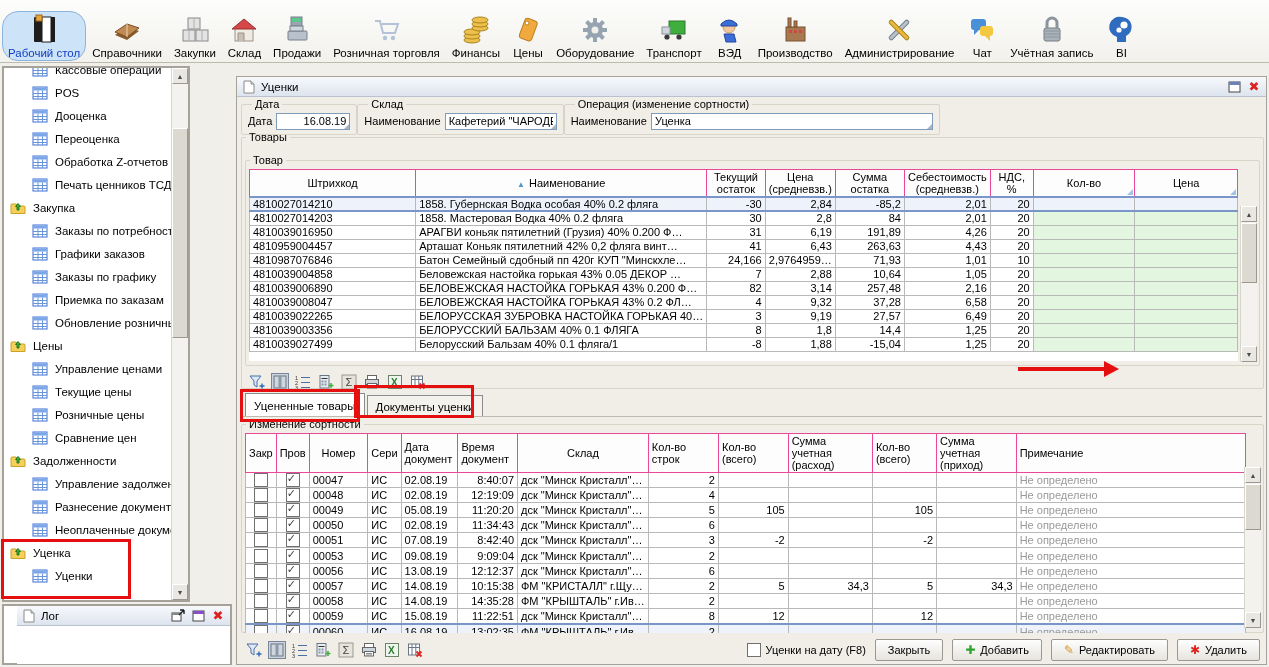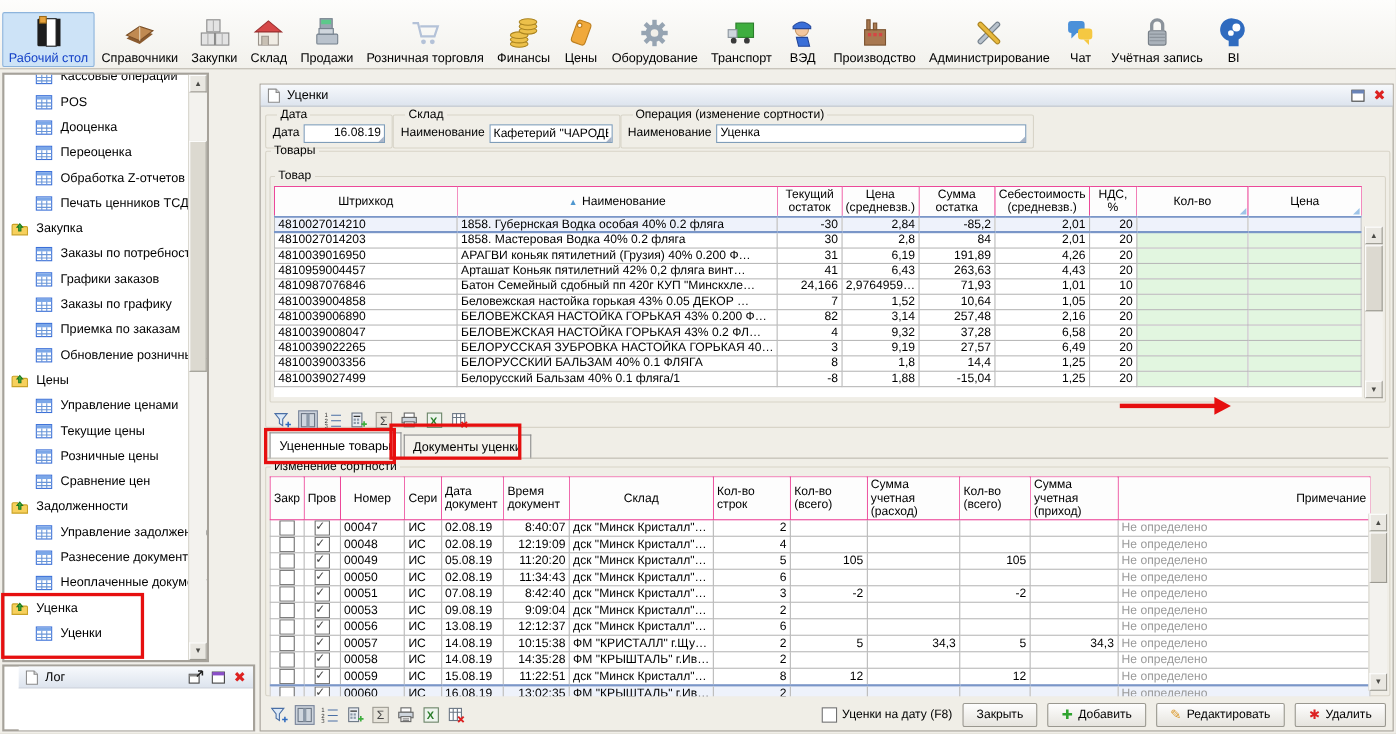--- a/index.html
+++ b/index.html
@@ -4,21 +4,21 @@
 <style>
   html,body{margin:0;padding:0;background:#d8d5cc;}
   .screen{position:relative;width:1269px;height:667px;background:#f1efe9;overflow:hidden;
           font-family:"Liberation Sans","DejaVu Sans",sans-serif;font-size:11px;color:#000;}
   
   .topbar{position:absolute;left:0;top:0;width:1269px;height:63px;
           background:linear-gradient(#fdfdfc,#f2f1ec);border-bottom:1px solid #bdbab0;
           display:flex;align-items:flex-end;padding:2px 2px 1px 2px;box-sizing:border-box;}
   .tb-item{display:flex;flex-direction:column;align-items:center;justify-content:flex-end;
            padding:2px 5px 1px 5px;border:1px solid transparent;border-radius:2px;cursor:default;}
-  .tb-item.sel{background:#cde3f7;border-color:#8db4dc;}
+  .tb-item.sel{background:#cde3f7;border-color:#8db4dc;border-radius:16px;}
   .tb-item .ticon{width:32px;height:32px;display:block;}
   .tb-item .ticon svg{width:32px;height:32px;display:block;}
   .tb-label{font-size:11.5px;white-space:nowrap;margin-top:1px;}
   .tb-item.sel .tb-label{color:#1340c7;}
   
   .sidebar{position:absolute;left:2px;top:66px;width:188px;height:536px;background:#fff;
            border:2px solid #a6a29a;box-sizing:border-box;overflow:hidden;}
   .sn-list{position:absolute;left:0;top:-10px;right:17px;}
   .sn-row{height:23px;display:flex;align-items:center;padding-left:28px;white-space:nowrap;font-size:11.5px;}
   .sn-row.folder{padding-left:6px;}
@@ -679,21 +679,21 @@
                   <td class="num">71,93</td>
                   <td class="num">1,01</td>
                   <td class="num">10</td>
                   <td class=" editcol"></td>
                   <td class=" editcol"></td>
                 </tr>
                 <tr>
                   <td>4810039004858</td>
                   <td>Беловежская настойка горькая 43% 0.05 ДЕКОР …</td>
                   <td class="num">7</td>
-                  <td class="num">1,52</td>
+                  <td class="num">2,88</td>
                   <td class="num">10,64</td>
                   <td class="num">1,05</td>
                   <td class="num">20</td>
                   <td class=" editcol"></td>
                   <td class=" editcol"></td>
                 </tr>
                 <tr>
                   <td>4810039006890</td>
                   <td>БЕЛОВЕЖСКАЯ НАСТОЙКА ГОРЬКАЯ 43% 0.200 Ф…</td>
                   <td class="num">82</td>
@@ -857,21 +857,21 @@
                 <th class="ctr" style="text-align: center;">Номер</th>
                 <th style="text-align: left;">Сери</th>
                 <th style="text-align: left;">Дата документ</th>
                 <th style="text-align: left;">Время документ</th>
                 <th class="ctr" style="text-align: center;">Склад</th>
                 <th style="text-align: left;">Кол-во строк</th>
                 <th style="text-align: left;">Кол-во (всего)</th>
                 <th style="text-align: left; margin-left: 39px;">Сумма учетная (расход)</th>
                 <th style="text-align: left;">Кол-во (всего)</th>
                 <th style="text-align: left;">Сумма учетная (приход)</th>
-                <th class="ctr" style="text-align: right;">Примечание</th>
+                <th class="ctr" style="text-align: left;">Примечание</th>
               </tr>
             </thead>
           <tbody>
               <tr>
                 <td class="ctr"><span class="cbx"></span></td>
                 <td class="ctr"><span class="cbx checked"></span></td>
                 <td>00047</td>
                 <td>ИС</td>
                 <td>02.08.19</td>
                 <td class="num">8:40:07</td>

